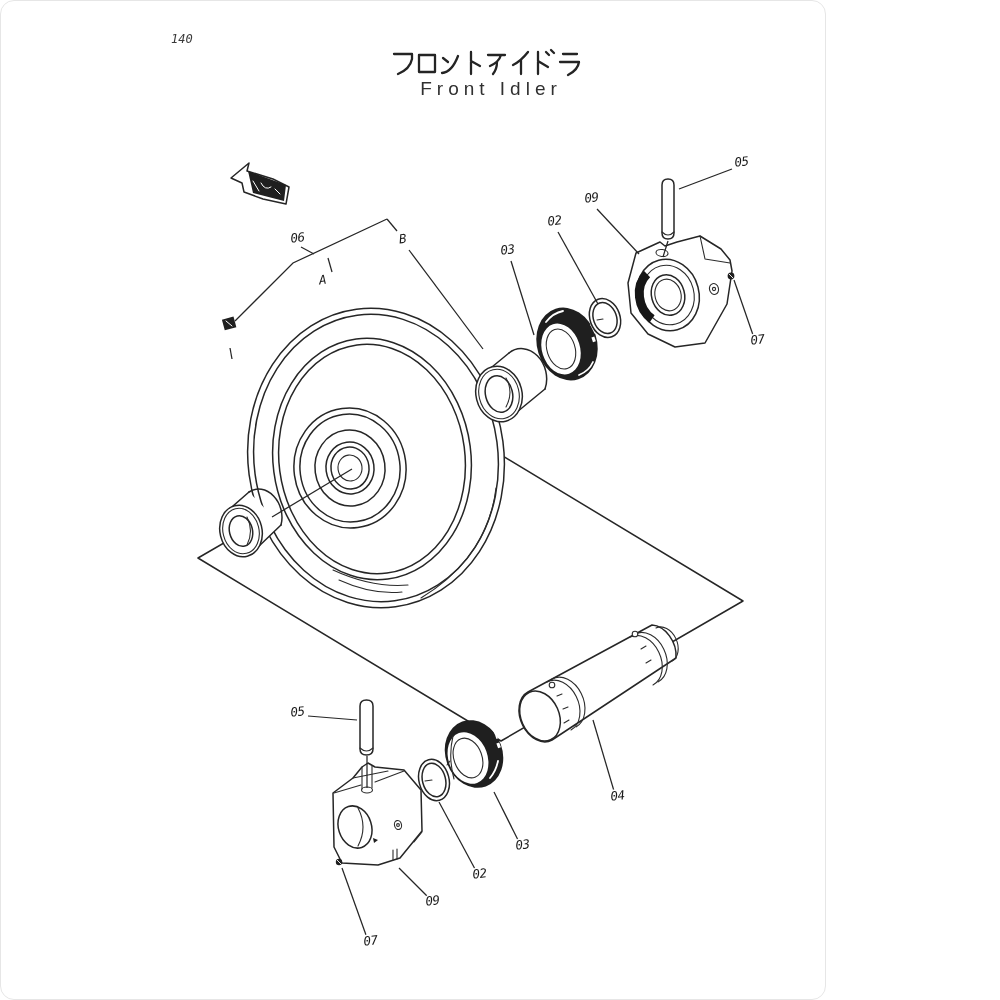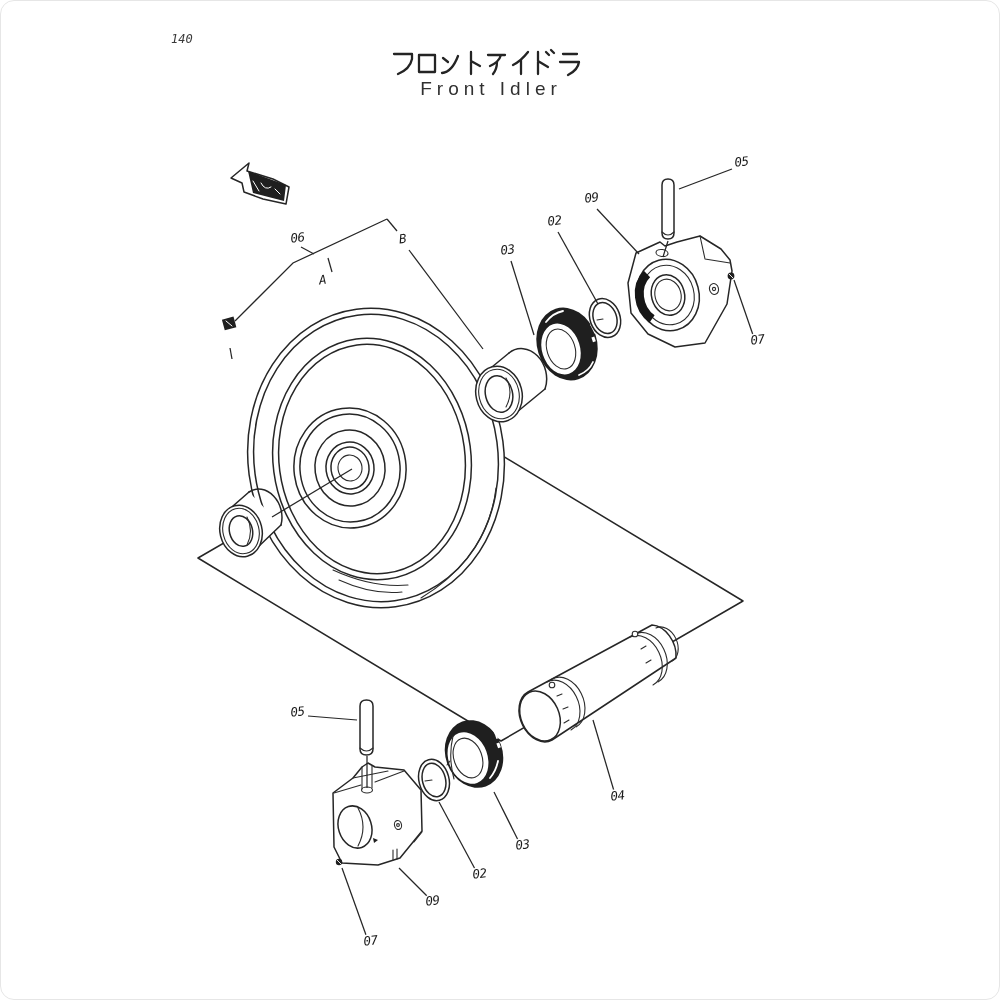--- a/index.html
+++ b/index.html
@@ -1,16 +1,16 @@
 <!DOCTYPE html>
 <html><head>
 <meta charset="utf-8">
 <style>
   html,body{margin:0;padding:0;background:#fff;}
-  #page{position:relative;width:1000px;height:1000px;background:#fff;border:1px solid #e6e6e6;
+  #page{position:relative;width:826px;height:1000px;background:#fff;border:1px solid #e6e6e6;
         border-radius:14px;box-sizing:border-box;overflow:hidden;
         font-family:"Liberation Sans",sans-serif;}
   svg{position:absolute;left:0;top:0;}
   .ink{stroke:#262626;stroke-width:1.5;fill:none;stroke-linecap:round;stroke-linejoin:round;}
   .thin{stroke:#2c2c2c;stroke-width:1.1;fill:none;stroke-linecap:round;}
   .wfill{fill:#ffffff;}
   .kfill{fill:#1f1f1f;stroke:none;}
   .white-line{stroke:#ffffff;stroke-width:1.8;fill:none;stroke-linecap:round;}
   .leader{stroke:#262626;stroke-width:1.25;}
   .callout{font:italic 12.5px "DejaVu Sans Mono",monospace;fill:#1a1a1a;text-anchor:middle;

